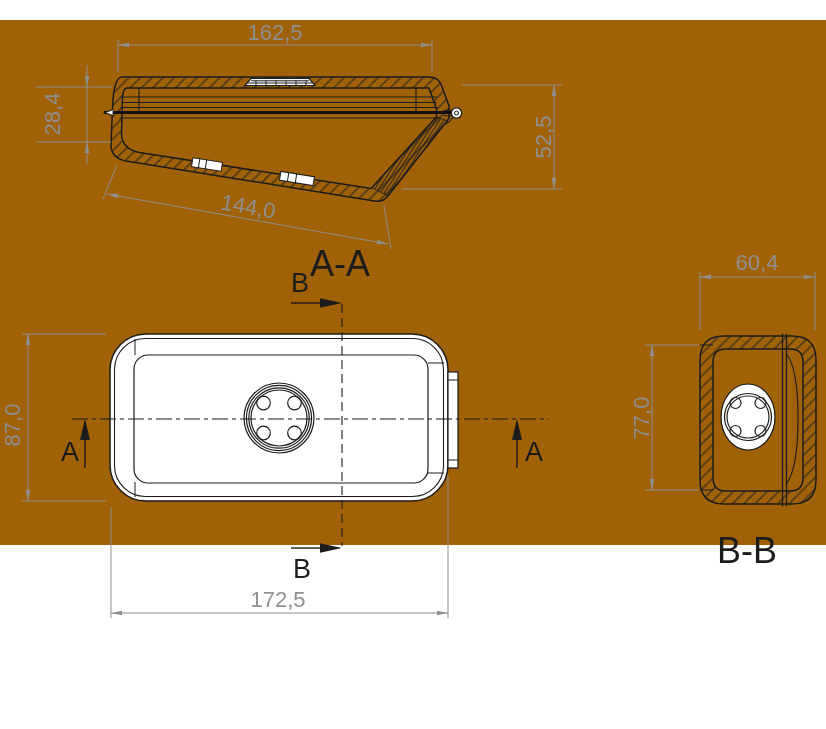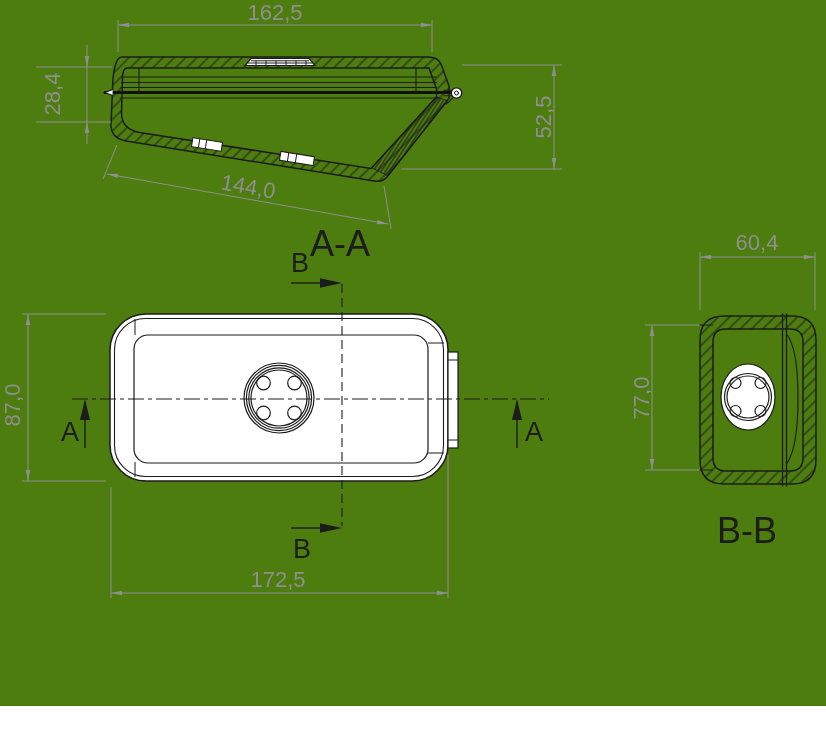--- a/index.html
+++ b/index.html
@@ -1,16 +1,16 @@
 <!DOCTYPE html>
 <html><head>
 <meta charset="utf-8">
 <style>
   html,body{margin:0;padding:0;background:#ffffff;width:826px;height:729px;overflow:hidden;}
-  .canvas{position:relative;width:826px;height:706px;background:#4d7c0f;}
+  .canvas{position:relative;width:826px;height:525px;background:#a16207;margin-top:20px;}
   svg{display:block;}
   text{font-family:"Liberation Sans","DejaVu Sans",sans-serif;}
   .dimtxt{font-size:22px;fill:#8f8f8f;}
   .sectxt{font-size:27px;fill:#1c1c1c;}
   .titletxt{font-size:36px;fill:#1c1c1c;}
 </style>
 </head>
 <body>
 
 <div class="canvas">

